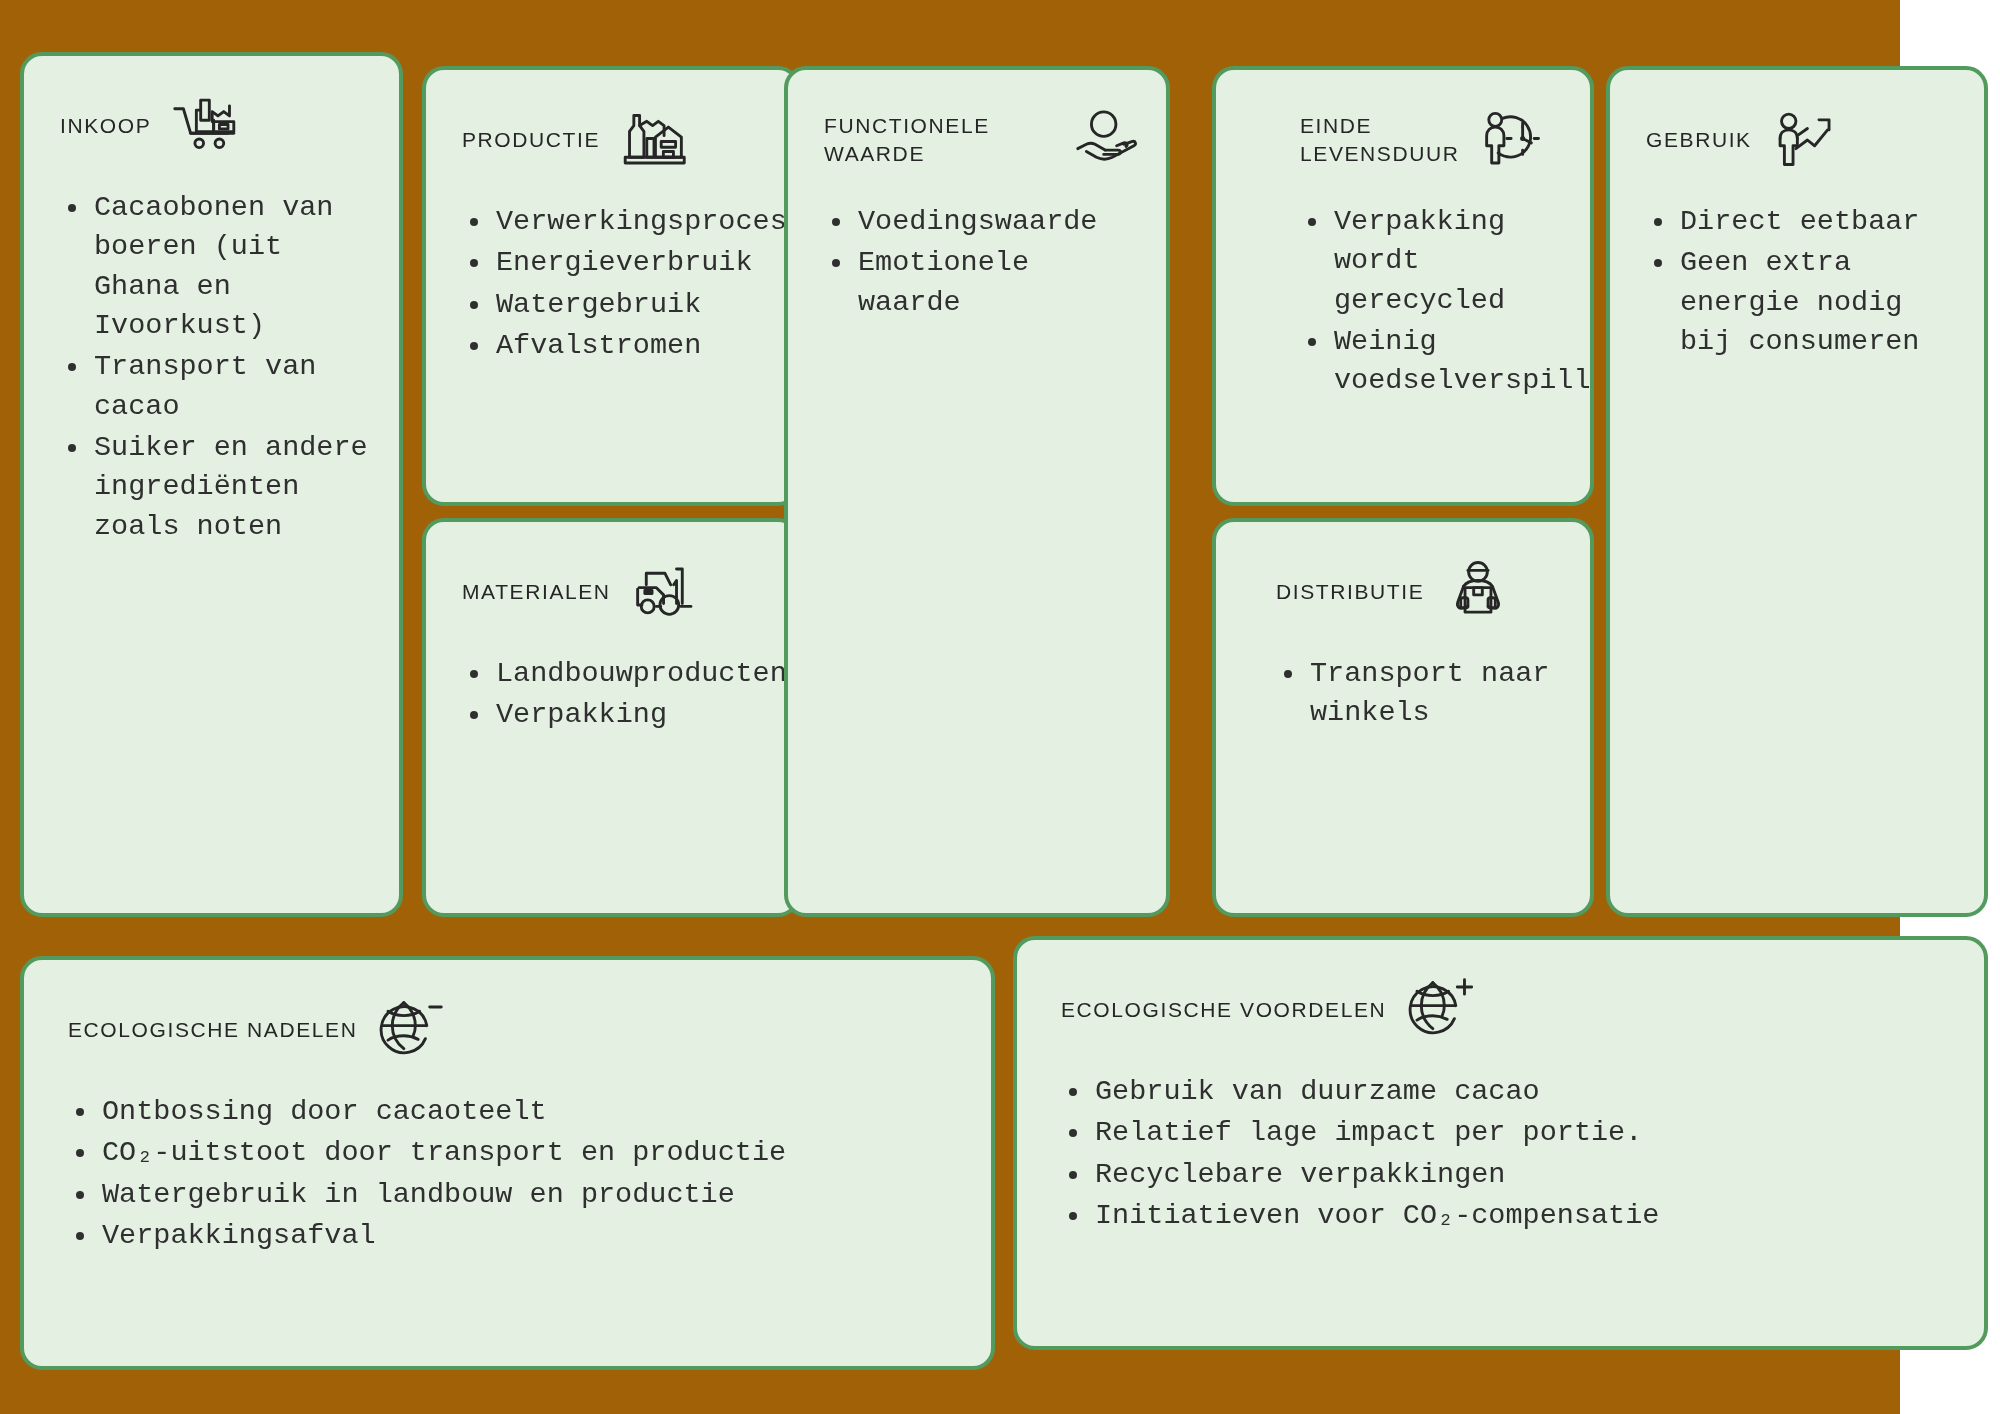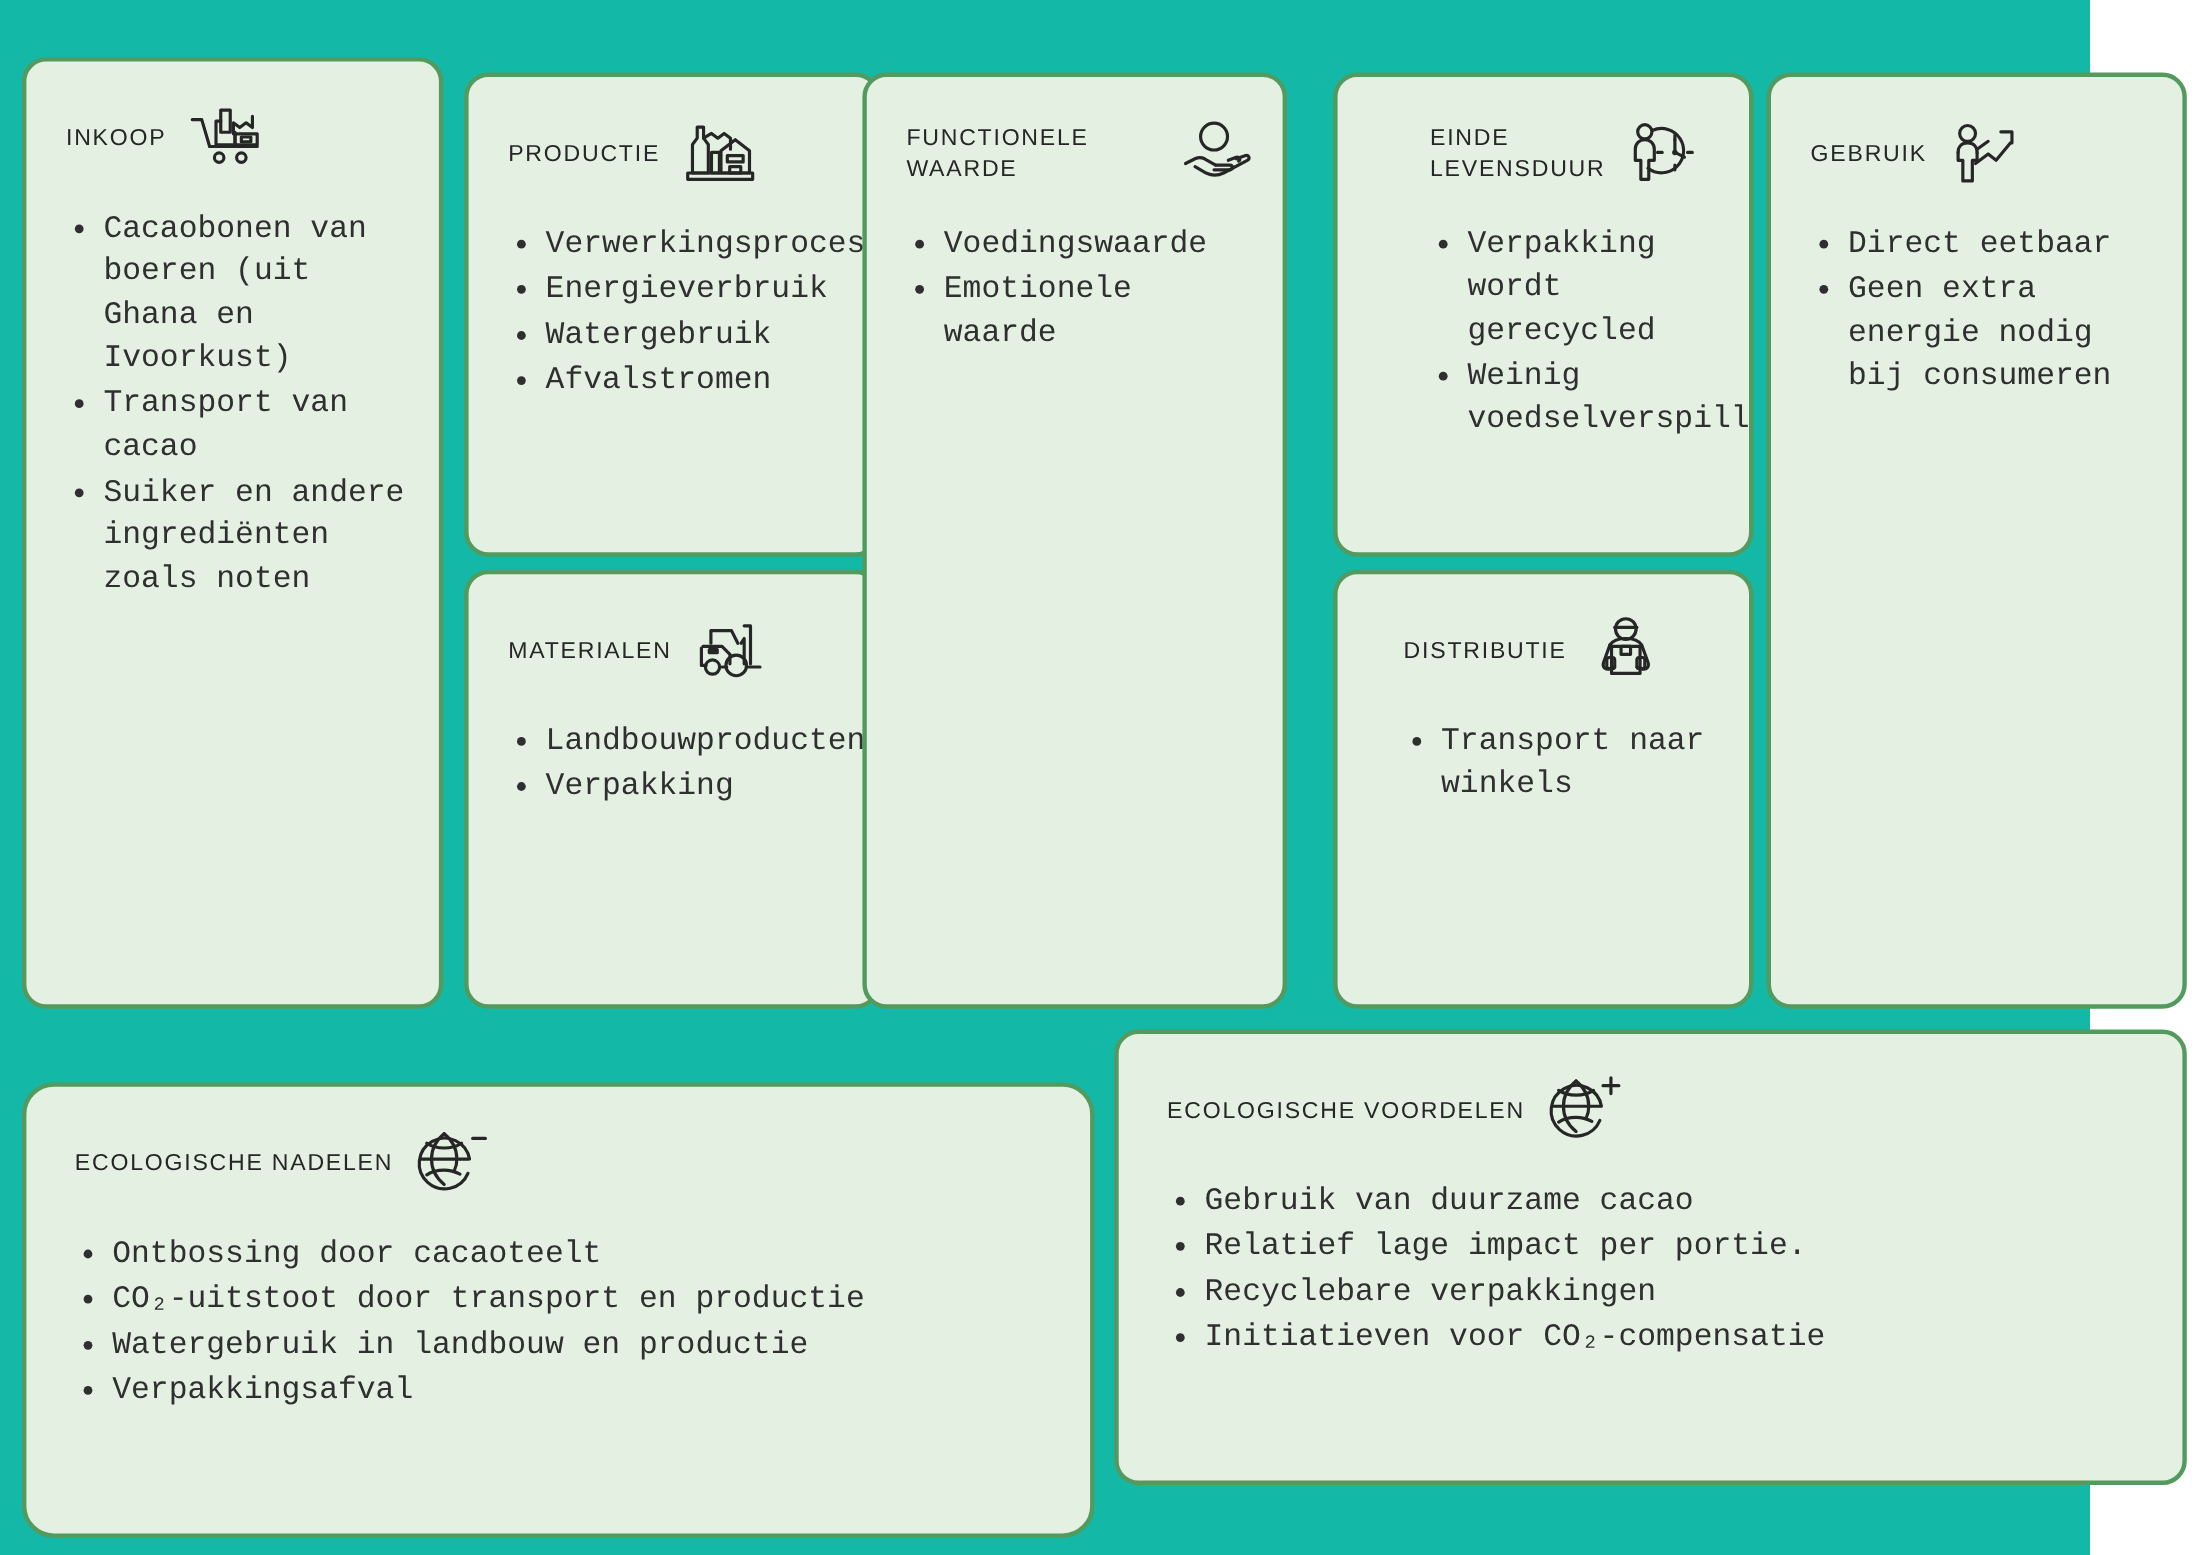--- a/index.html
+++ b/index.html
@@ -12,21 +12,21 @@
     height: 1414px;
     font-family: "Liberation Sans", sans-serif;
     color: #2b2b2b;
     overflow: hidden;
   }
 
   #canvas {
     position: relative;
     width: 1900px;
     height: 1414px;
-    background: #14b8a6;
+    background: #a16207;
   }
 
   .card {
     position: absolute;
     background: #e3f0e2;
     border: 4px solid #539a5f;
     border-radius: 22px;
     box-sizing: border-box;
     overflow: hidden;
   }
@@ -89,21 +89,21 @@
   }
 
   
   #card-inkoop        { left: 20px;   top: 52px;  width: 383px;  height: 865px; }
   #card-productie     { left: 422px;  top: 66px;  width: 378px;  height: 440px; }
   #card-materialen    { left: 422px;  top: 518px; width: 378px;  height: 399px; }
   #card-functionele   { left: 784px;  top: 66px;  width: 386px;  height: 851px; }
   #card-einde         { left: 1212px; top: 66px;  width: 382px;  height: 440px; padding-left: 48px; }
   #card-distributie   { left: 1212px; top: 518px; width: 382px;  height: 399px; padding-left: 24px; }
   #card-gebruik       { left: 1606px; top: 66px;  width: 382px;  height: 851px; }
-  #card-nadelen       { left: 20px;   top: 984px; width: 975px;  height: 414px; border-radius: 29px; }
+  #card-nadelen       { left: 20px;   top: 956px; width: 975px;  height: 414px; }
   #card-voordelen     { left: 1013px; top: 936px; width: 975px;  height: 414px; }
 </style>
 </head>
 <body>
 
 <div id="canvas">
 
   <div class="card" id="card-inkoop">
     <div class="card-head">
       <div class="card-title narrow">INKOOP</div>

